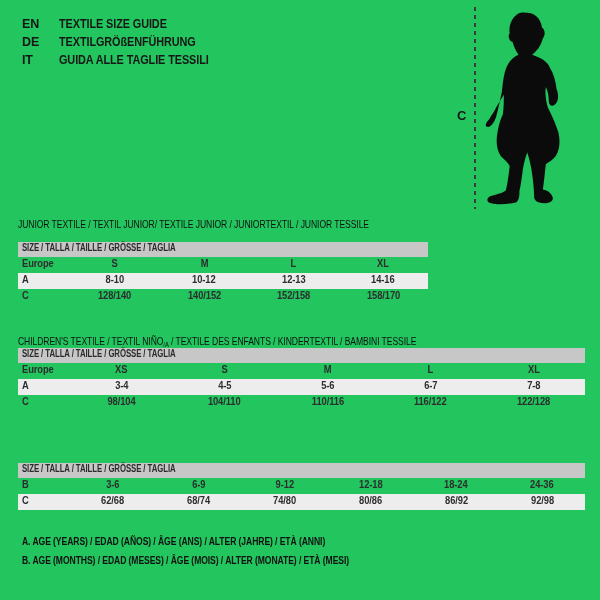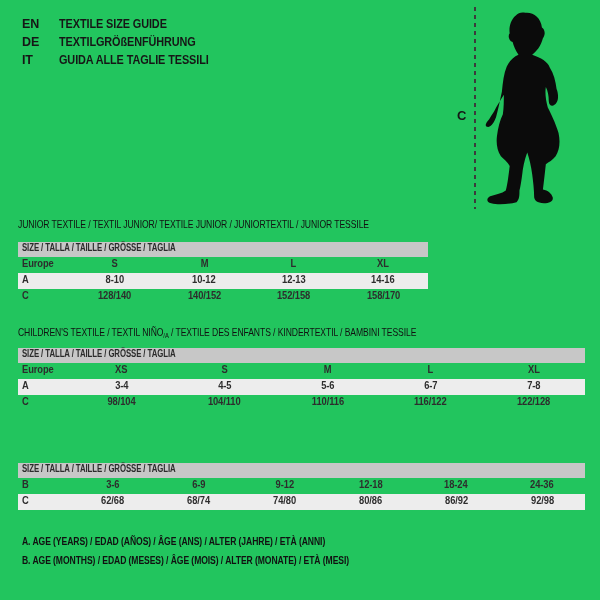--- a/index.html
+++ b/index.html
@@ -107,21 +107,21 @@
     </div>
     <div class="t-row">
       <span class="t-lbl"><span class="cxl">C</span></span>
       <span class="t-c"><span class="cxc">128/140</span></span>
       <span class="t-c"><span class="cxc">140/152</span></span>
       <span class="t-c"><span class="cxc">152/158</span></span>
       <span class="t-c"><span class="cxc">158/170</span></span>
     </div>
   </div>
 
-  <div class="sec-title" style="top:324px;">
+  <div class="sec-title" style="top:333px;">
     <span class="cx"><span>CHILDREN'S TEXTILE / TEXTIL NIÑO</span><span class="t-sub">/A</span><span> / TEXTILE DES ENFANTS / KINDERTEXTIL / BAMBINI TESSILE</span></span>
   </div>
   <div class="stable" style="top:348px; width:567px;">
     <div class="t-bar">
       <span class="cx">SIZE / TALLA / TAILLE / GRÖSSE / TAGLIA</span>
     </div>
     <div class="t-row">
       <span class="t-lbl"><span class="cxl">Europe</span></span>
       <span class="t-c"><span class="cxc">XS</span></span>
       <span class="t-c"><span class="cxc">S</span></span>

